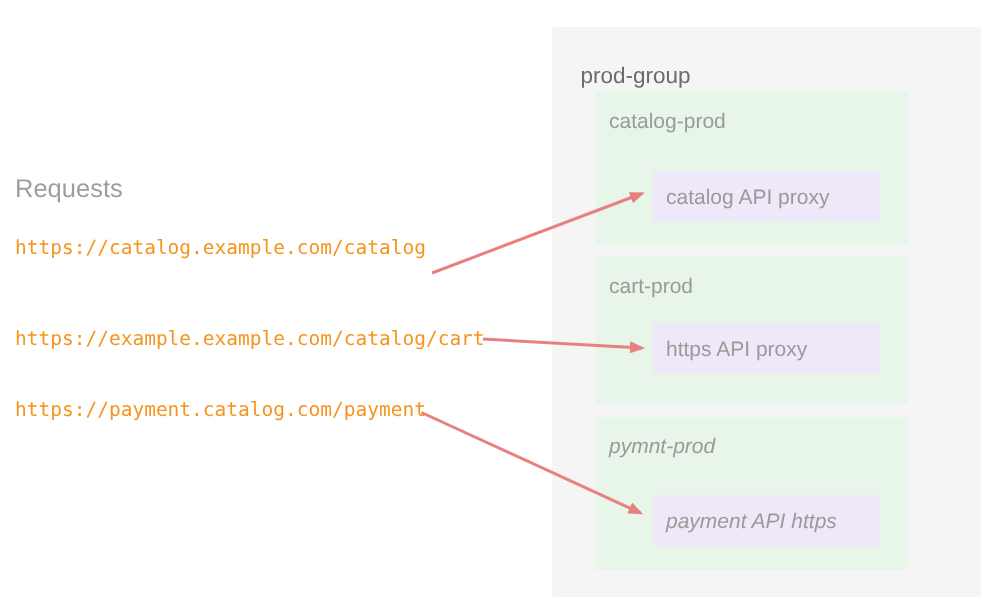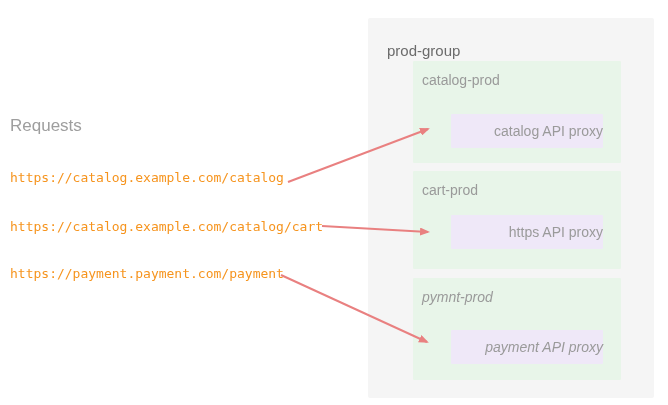--- a/index.html
+++ b/index.html
@@ -19,35 +19,35 @@
 
   .requests-heading{
     position:absolute;left:10px;top:116px;
     font-size:17px;color:var(--heading-text);text-align:center;
   }
   .url{
     position:absolute;left:10px;
     font-family:"DejaVu Sans Mono","Liberation Mono",monospace;
     font-size:13px;color:var(--url-text);white-space:nowrap;
   }
-  .url-1{top:170px;}
+  .url-1{top:158px;}
   .url-2{top:219px;}
   .url-3{top:266px;}
 
   .group-box{
     position:absolute;left:368px;top:18px;width:286px;height:380px;
     background:var(--group-bg);border-radius:2px;
   }
   .group-label{
     position:absolute;left:19px;top:24px;
     font-size:15px;font-weight:normal;color:var(--group-label-text);
   }
   .env-box{
-    position:absolute;left:45px;width:208px;
-    background:var(--env-bg);border-radius:1px;text-align:right;
+    position:absolute;left:29px;width:208px;
+    background:var(--env-bg);border-radius:1px;
   }
   .env-1{top:43px;height:102px;}
   .env-2{top:153px;height:98px;text-decoration:underline;}
   .env-3{top:260px;height:102px;font-style:italic;}
   .env-label{
     position:absolute;left:9px;top:11px;
     font-size:14px;color:var(--label-text);
   }
   .proxy-box{
     position:absolute;left:38px;width:152px;height:34px;
@@ -64,39 +64,39 @@
   svg.arrows .arrowhead-shape{fill:var(--arrow);}
 </style>
 </head>
 <body>
 
 <div class="canvas">
 
   <div class="requests-heading">Requests</div>
 
   <div class="url url-1">https://catalog.example.com/catalog</div>
-  <div class="url url-2">https://catalog.example.com/catalog/cart</div>
-  <div class="url url-3">https://payment.payment.com/payment</div>
+  <div class="url url-2">https://example.example.com/catalog/cart</div>
+  <div class="url url-3">https://payment.catalog.com/payment</div>
 
   <div class="group-box">
     <div class="group-label">prod-group</div>
 
     <div class="env-box env-1">
       <div class="env-label">catalog-prod</div>
       <div class="proxy-box">catalog API proxy</div>
     </div>
 
     <div class="env-box env-2">
       <div class="env-label">cart-prod</div>
       <div class="proxy-box">https API proxy</div>
     </div>
 
     <div class="env-box env-3">
       <div class="env-label">pymnt-prod</div>
-      <div class="proxy-box">payment API proxy</div>
+      <div class="proxy-box">payment API https</div>
     </div>
   </div>
 
   <svg class="arrows" viewBox="0 0 668 405" xmlns="http://www.w3.org/2000/svg">
     <defs>
       <marker id="ah" markerWidth="10" markerHeight="8" refX="8" refY="4" orient="auto" markerUnits="userSpaceOnUse">
         <path class="arrowhead-shape" d="M0,0 L10,4 L0,8 Z"></path>
       </marker>
     </defs>
     <line x1="288" y1="182" x2="428" y2="129" marker-end="url(#ah)"></line>

